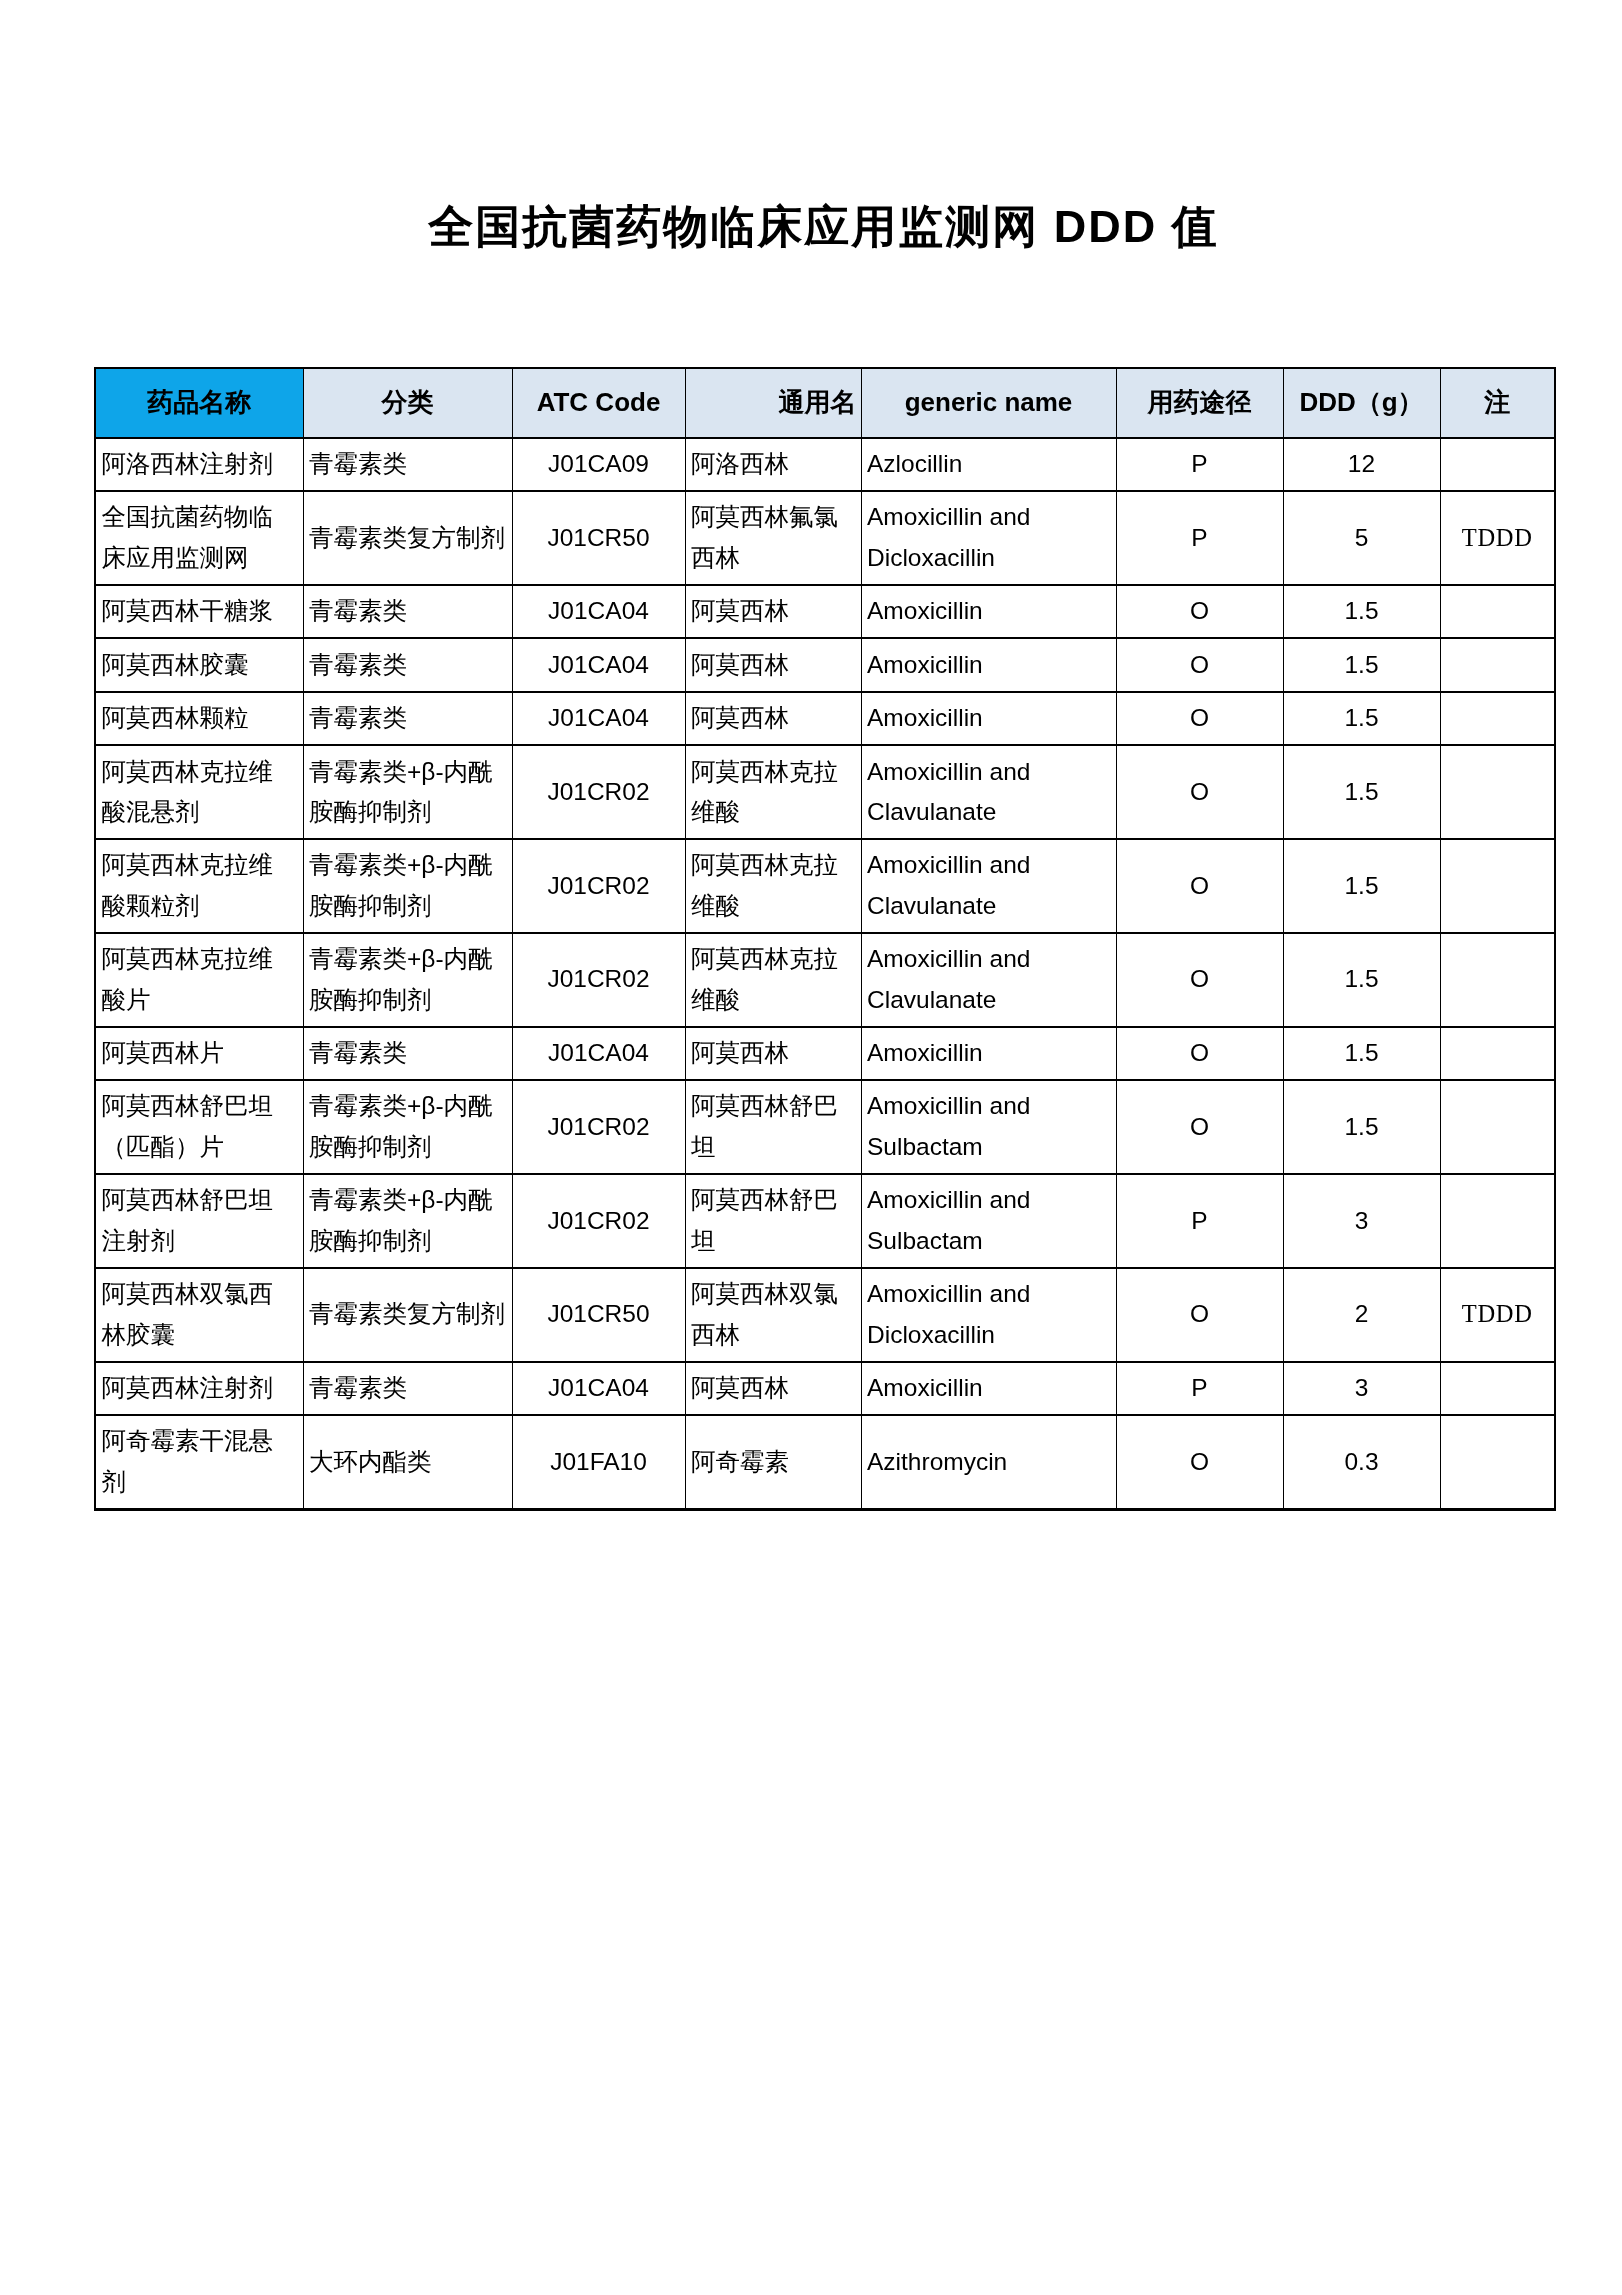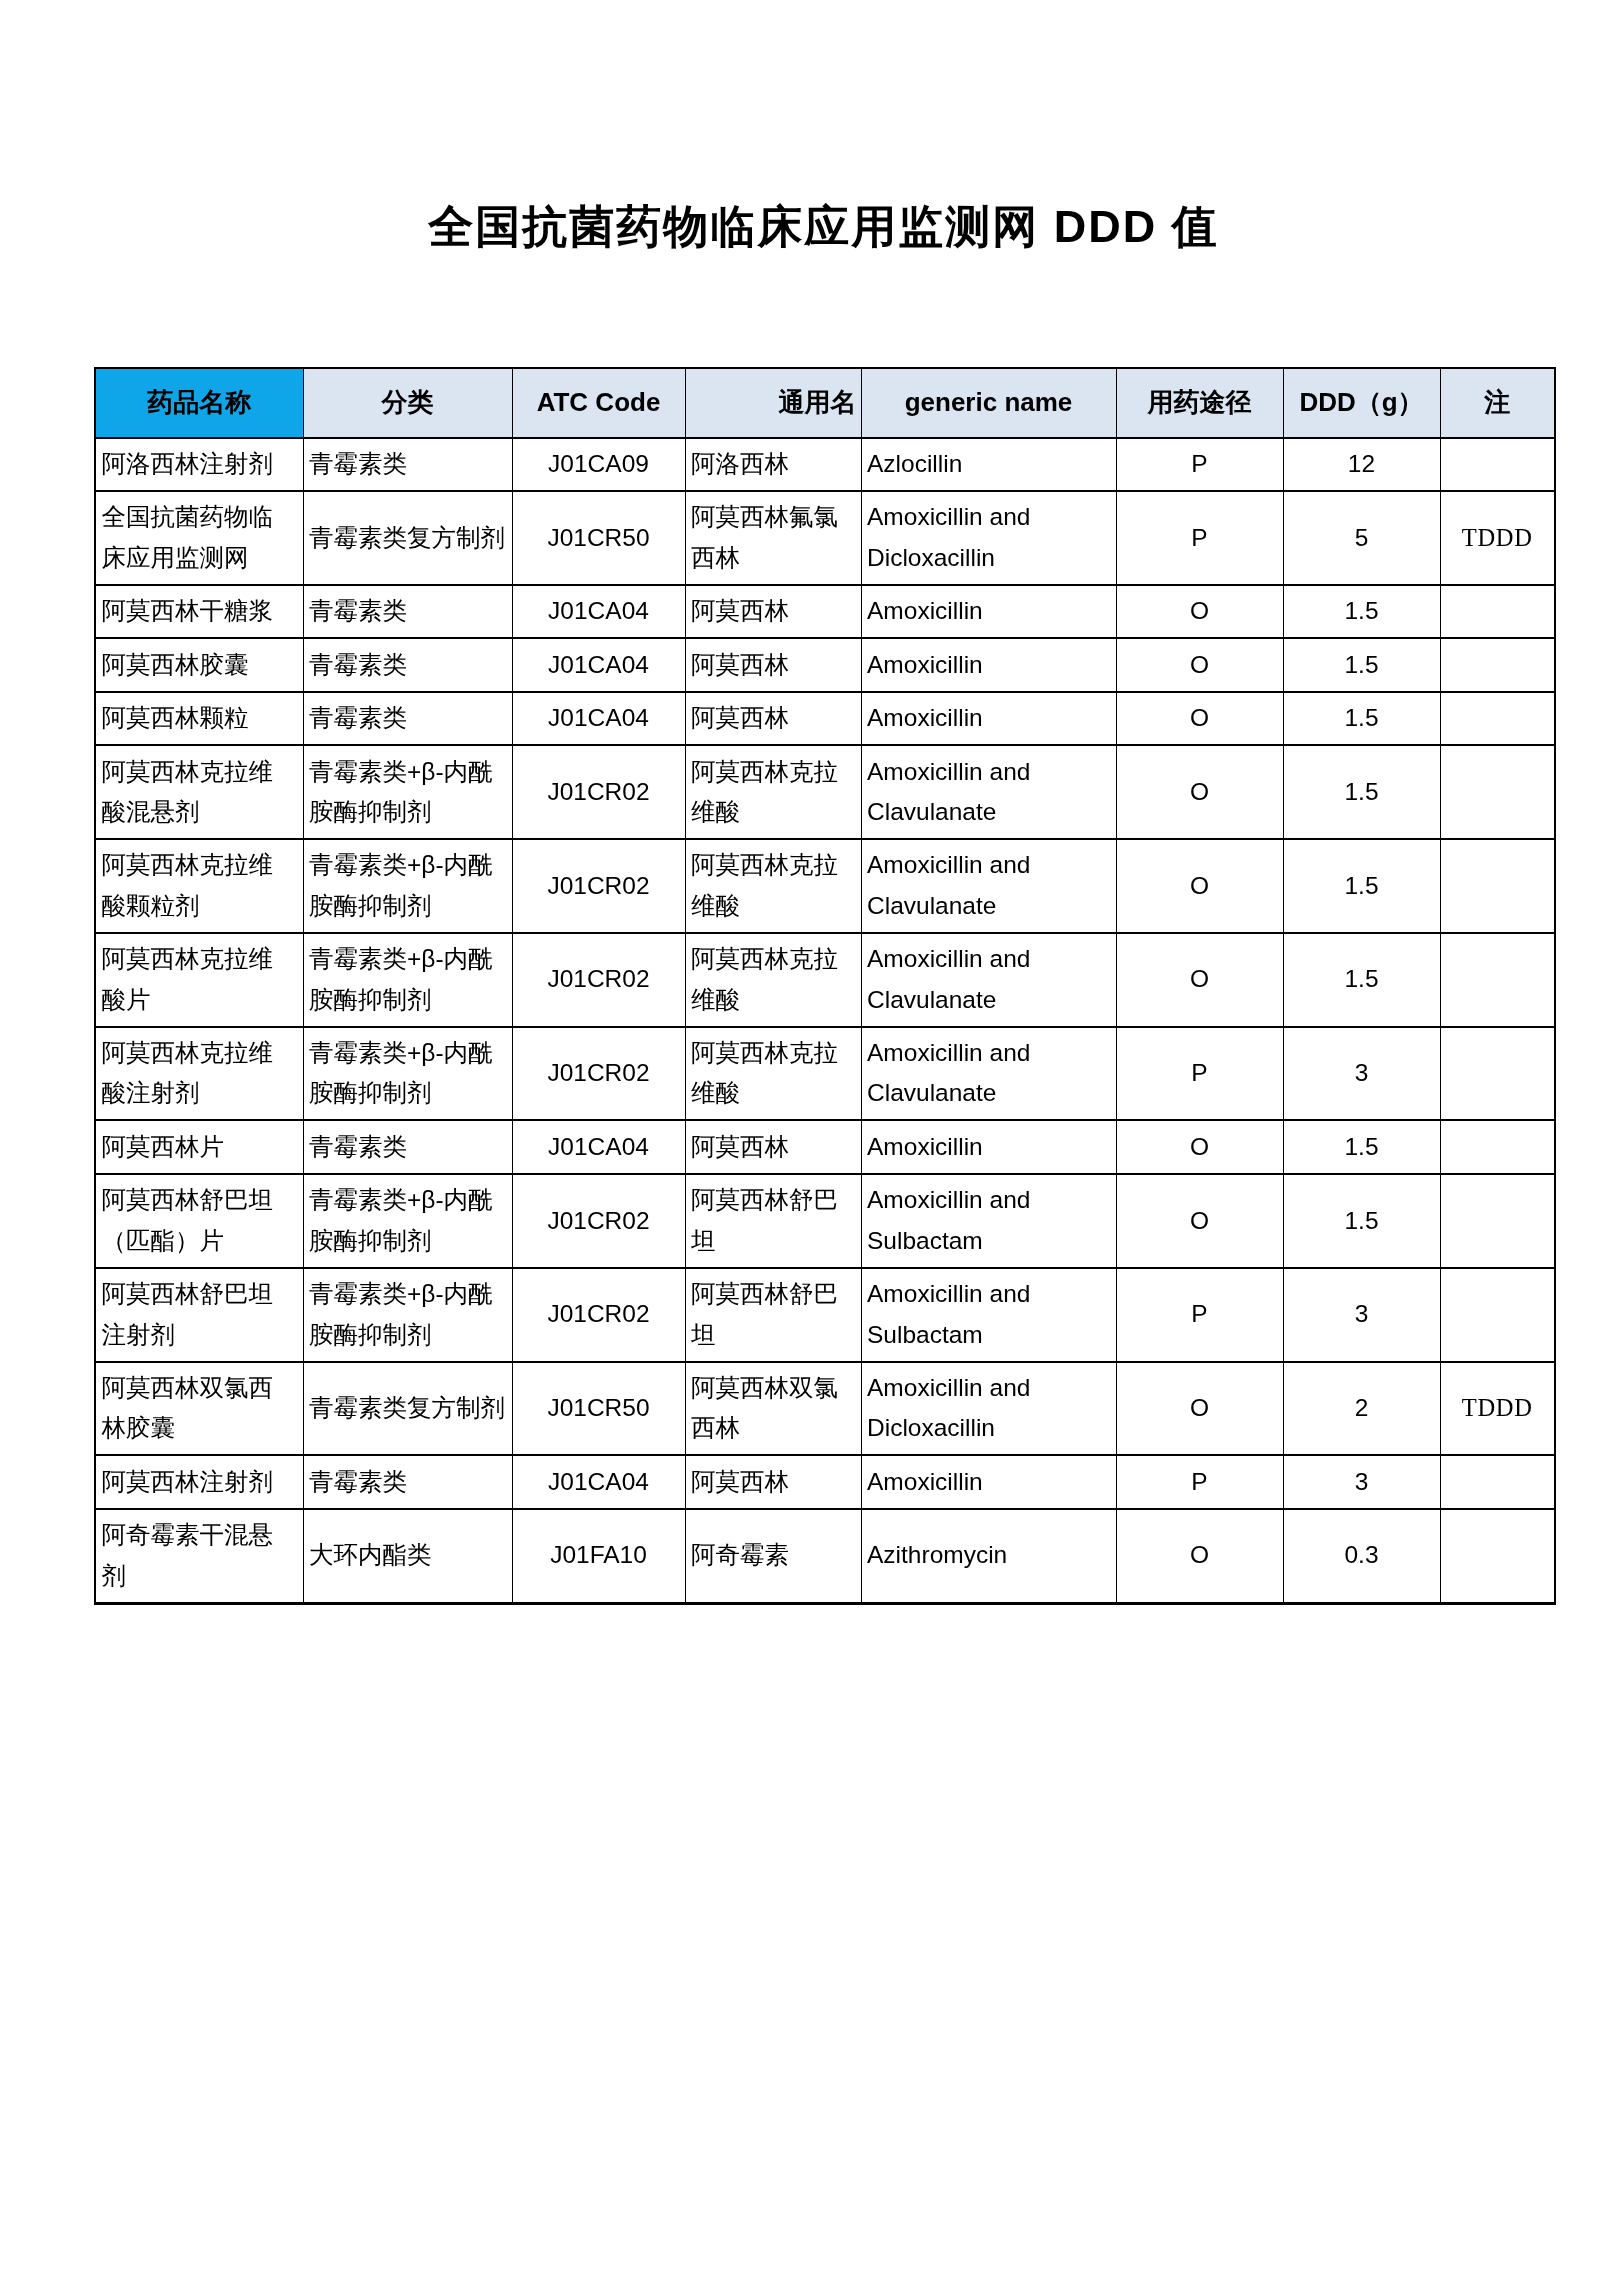--- a/index.html
+++ b/index.html
@@ -171,30 +171,20 @@
           <td class="c0">阿莫西林克拉维酸片</td>
           <td class="c1">青霉素类+β-内酰胺酶抑制剂</td>
           <td class="c2">J01CR02</td>
           <td class="c3">阿莫西林克拉维酸</td>
           <td class="c4">Amoxicillin and Clavulanate</td>
           <td class="c5">O</td>
           <td class="c6">1.5</td>
           <td class="c7"></td>
         </tr>
         <tr>
-          <td class="c0">阿莫西林克拉维酸注射剂</td>
-          <td class="c1">青霉素类+β-内酰胺酶抑制剂</td>
-          <td class="c2">J01CR02</td>
-          <td class="c3">阿莫西林克拉维酸</td>
-          <td class="c4">Amoxicillin and Clavulanate</td>
-          <td class="c5">P</td>
-          <td class="c6">3</td>
-          <td class="c7"></td>
-        </tr>
-        <tr>
           <td class="c0">阿莫西林片</td>
           <td class="c1">青霉素类</td>
           <td class="c2">J01CA04</td>
           <td class="c3">阿莫西林</td>
           <td class="c4">Amoxicillin</td>
           <td class="c5">O</td>
           <td class="c6">1.5</td>
           <td class="c7"></td>
         </tr>
         <tr>

